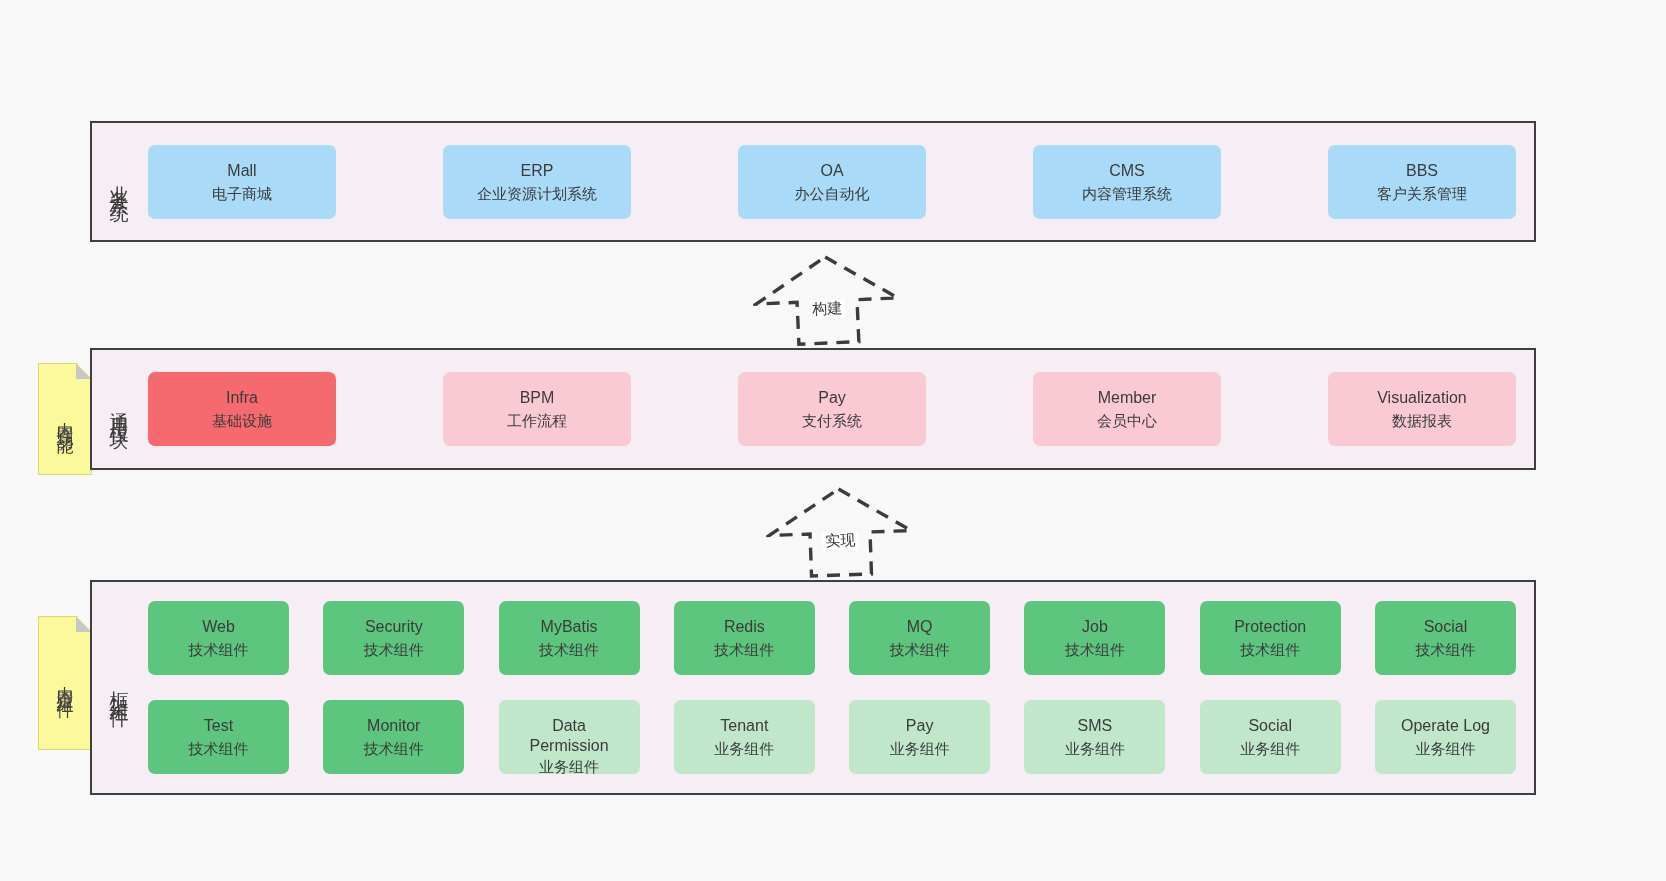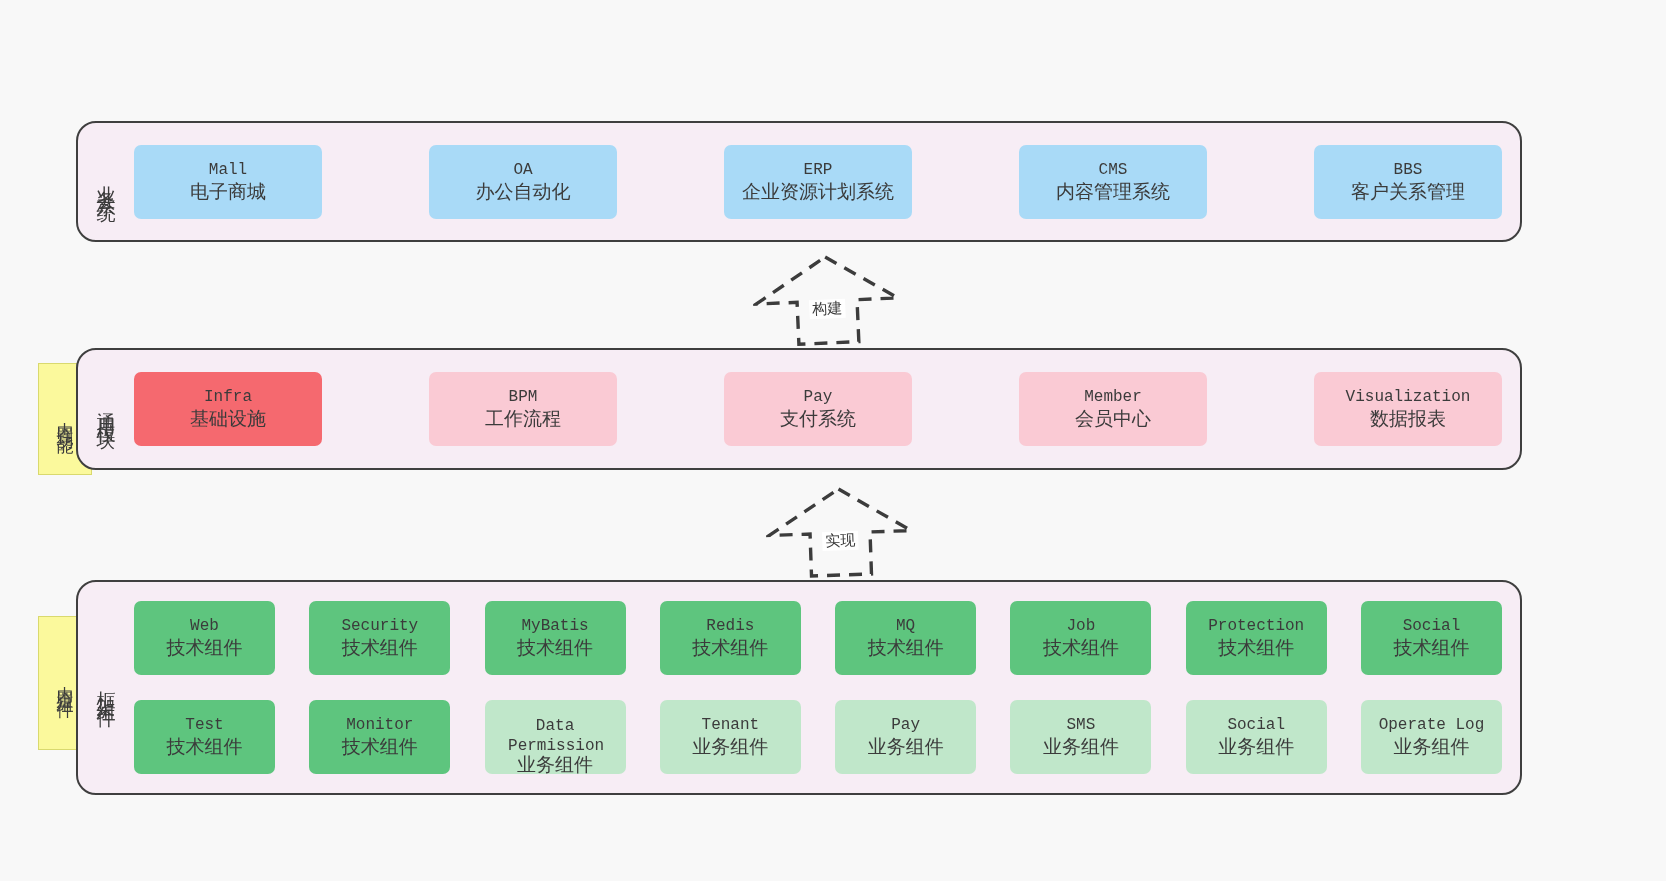--- a/index.html
+++ b/index.html
@@ -6,24 +6,24 @@
   body{
     width:1666px;height:881px;position:relative;overflow:hidden;
     font-family:"Liberation Sans","DejaVu Sans",sans-serif;
     background:var(--page-bg,#f8f8f8);
     color:var(--text,#3b3b3b);
   }
   .stage{position:absolute;inset:0;}
 
   
   .layer{
-    position:absolute;left:76px;width:1446px;box-sizing:border-box;
+    position:absolute;left:90px;width:1446px;box-sizing:border-box;
     background:var(--container-bg,#f7edf5);
     border:2px solid var(--border,#3f3f3f);
-    border-radius:20px;display:flex;z-index:2;font-family:Liberation Mono, monospace;
+    border-radius:0;display:flex;z-index:2;
   }
   #layer-business{top:121px;height:121px;}
   #layer-modules{top:348px;height:122px;}
   #layer-components{top:580px;height:215px;}
 
   .layer-label{width:54px;flex:none;display:flex;align-items:center;justify-content:center;}
   .vlabel{
     writing-mode:vertical-rl;text-orientation:upright;
     font-size:19px;letter-spacing:6px;color:var(--text,#3b3b3b);white-space:nowrap;
   }
@@ -35,21 +35,21 @@
   }
 
   
   .box{
     width:188px;height:74px;border-radius:7px;
     display:flex;flex-direction:column;justify-content:center;align-items:center;
     text-align:center;flex:none;
   }
   .grid16 .box{width:141px;}
   .box .en{font-size:16px;line-height:23px;}
-  .box .zh{font-size:19px;line-height:23px;}
+  .box .zh{font-size:15px;line-height:23px;}
   .box.wrap3 .en{line-height:20px;max-width:94px;margin-top:19px;}
   .box.wrap3 .zh{line-height:21px;}
   .b-blue{background:var(--blue,#a9daf7);}
   .b-red{background:var(--red,#f5696f);}
   .b-pink{background:var(--pink,#facad4);}
   .b-gdark{background:var(--green-dark,#5ec57e);text-align:center;}
   .b-glight{background:var(--green-light,#c0e7ca);}
 
   
   .sticky{
@@ -86,26 +86,26 @@
   <div class="layer" id="layer-business">
     <div class="layer-label">
       <span class="vlabel">业务系统</span>
     </div>
     <div class="row6">
       <div class="box b-blue">
         <div class="en">Mall</div>
         <div class="zh">电子商城</div>
       </div>
       <div class="box b-blue">
+        <div class="en">ERP</div>
+        <div class="zh">企业资源计划系统</div>
+      </div>
+      <div class="box b-blue">
         <div class="en">OA</div>
         <div class="zh">办公自动化</div>
-      </div>
-      <div class="box b-blue">
-        <div class="en">ERP</div>
-        <div class="zh">企业资源计划系统</div>
       </div>
       <div class="box b-blue">
         <div class="en">CMS</div>
         <div class="zh">内容管理系统</div>
       </div>
       <div class="box b-blue">
         <div class="en">BBS</div>
         <div class="zh">客户关系管理</div>
       </div>
     </div>

